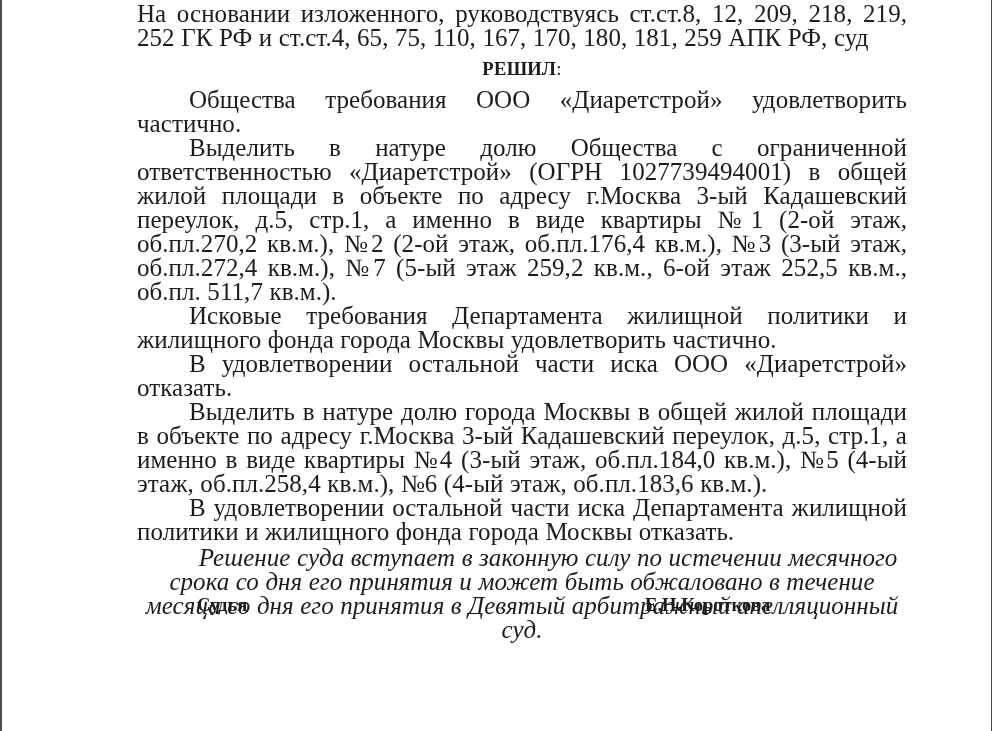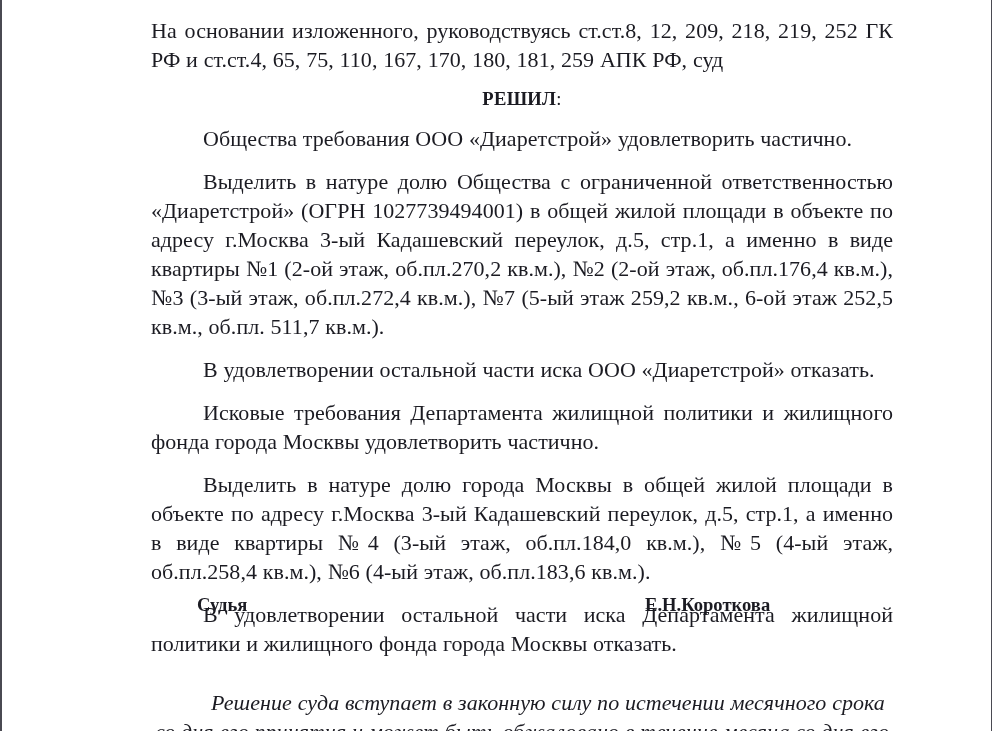--- a/index.html
+++ b/index.html
@@ -28,24 +28,24 @@
 
   
   #doc-body {
     position: absolute;
     left: 135px;
     top: 2px;
     width: 770px;
   }
 
   p.para {
-    margin: 14px;
+    margin: 0;
     padding: 0;
-    font-size: 22px;
-    line-height: 29px;
+    font-size: 25px;
+    line-height: 24px;
     text-align: justify;
     text-indent: 52px;
     text-justify: inter-word;
     letter-spacing: 0.05px;
     word-spacing: 0.2px;
     -webkit-font-smoothing: antialiased;
   }
 
   p.para.noindent {
     text-indent: 0;
@@ -106,23 +106,23 @@
   <div id="doc-body">
 
     <p class="para noindent">На основании изложенного,  руководствуясь ст.ст.8, 12, 209,  218, 219, 252  ГК РФ и ст.ст.4,  65, 75, 110, 167, 170, 180, 181, 259 АПК РФ, суд</p>
 
     <h1 class="ruling-heading"><span>РЕШИЛ</span><span class="colon">:</span></h1>
 
     <p class="para">Общества требования ООО «Диаретстрой» удовлетворить частично.</p>
 
     <p class="para">Выделить в натуре долю Общества с ограниченной ответственностью «Диаретстрой» (ОГРН 1027739494001) в общей жилой площади в объекте по адресу г.Москва 3-ый Кадашевский переулок, д.5, стр.1, а именно в виде  квартиры №1 (2-ой этаж, об.пл.270,2 кв.м.), №2 (2-ой этаж, об.пл.176,4 кв.м.), №3 (3-ый этаж, об.пл.272,4 кв.м.), №7 (5-ый этаж 259,2 кв.м., 6-ой этаж 252,5 кв.м., об.пл. 511,7 кв.м.).</p>
 
+    <p class="para">Исковые требования Департамента жилищной политики и жилищного фонда города Москвы удовлетворить частично.</p>
+
     <p class="para">В удовлетворении остальной части иска ООО «Диаретстрой» отказать.</p>
-
-    <p class="para">Исковые требования Департамента жилищной политики и жилищного фонда города Москвы удовлетворить частично.</p>
 
     <p class="para">Выделить в натуре долю города Москвы в общей жилой площади в объекте по адресу г.Москва 3-ый Кадашевский переулок, д.5, стр.1, а именно в виде  квартиры №4 (3-ый этаж, об.пл.184,0 кв.м.), №5 (4-ый этаж, об.пл.258,4 кв.м.), №6 (4-ый этаж, об.пл.183,6 кв.м.).</p>
 
     <p class="para">В удовлетворении остальной части иска  Департамента жилищной политики и жилищного фонда города Москвы отказать.</p>
 
 
     <div class="spacer-sm"></div>
 
     <p class="para"> Решение суда вступает в законную силу по истечении месячного срока со дня его принятия и может быть обжаловано в течение месяца со дня его принятия в Девятый арбитражный апелляционный суд.</p>
 

